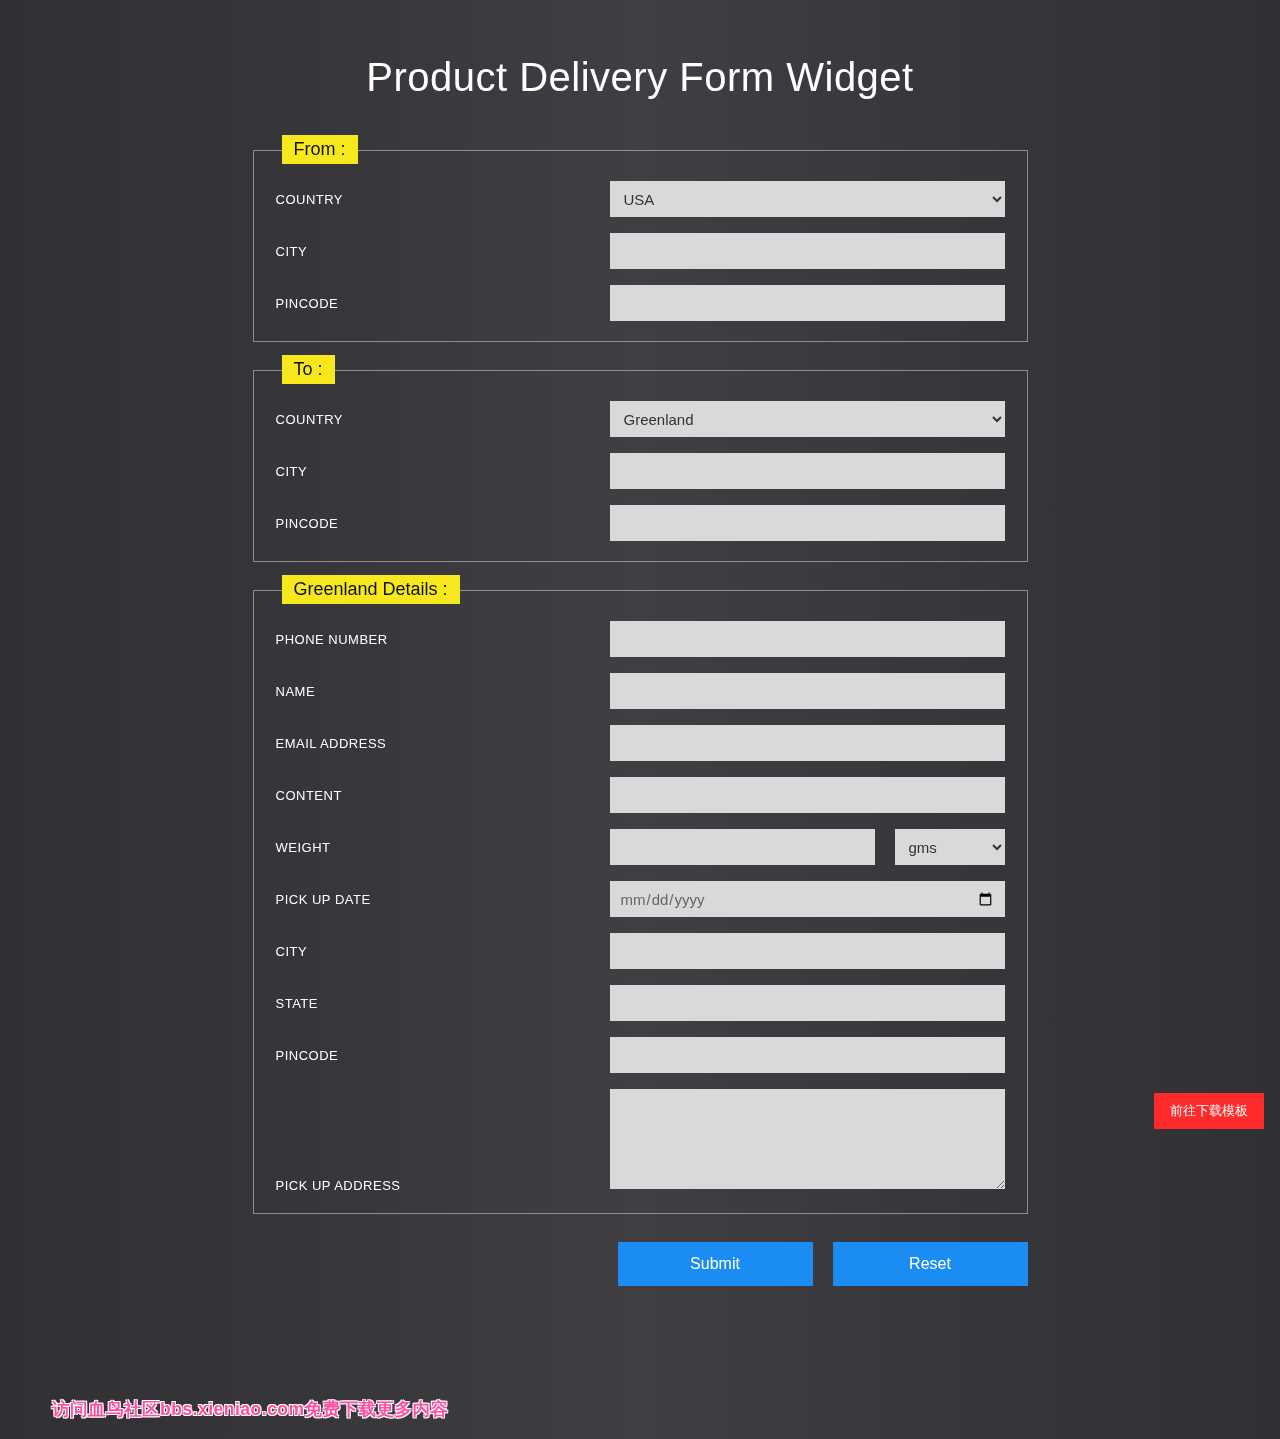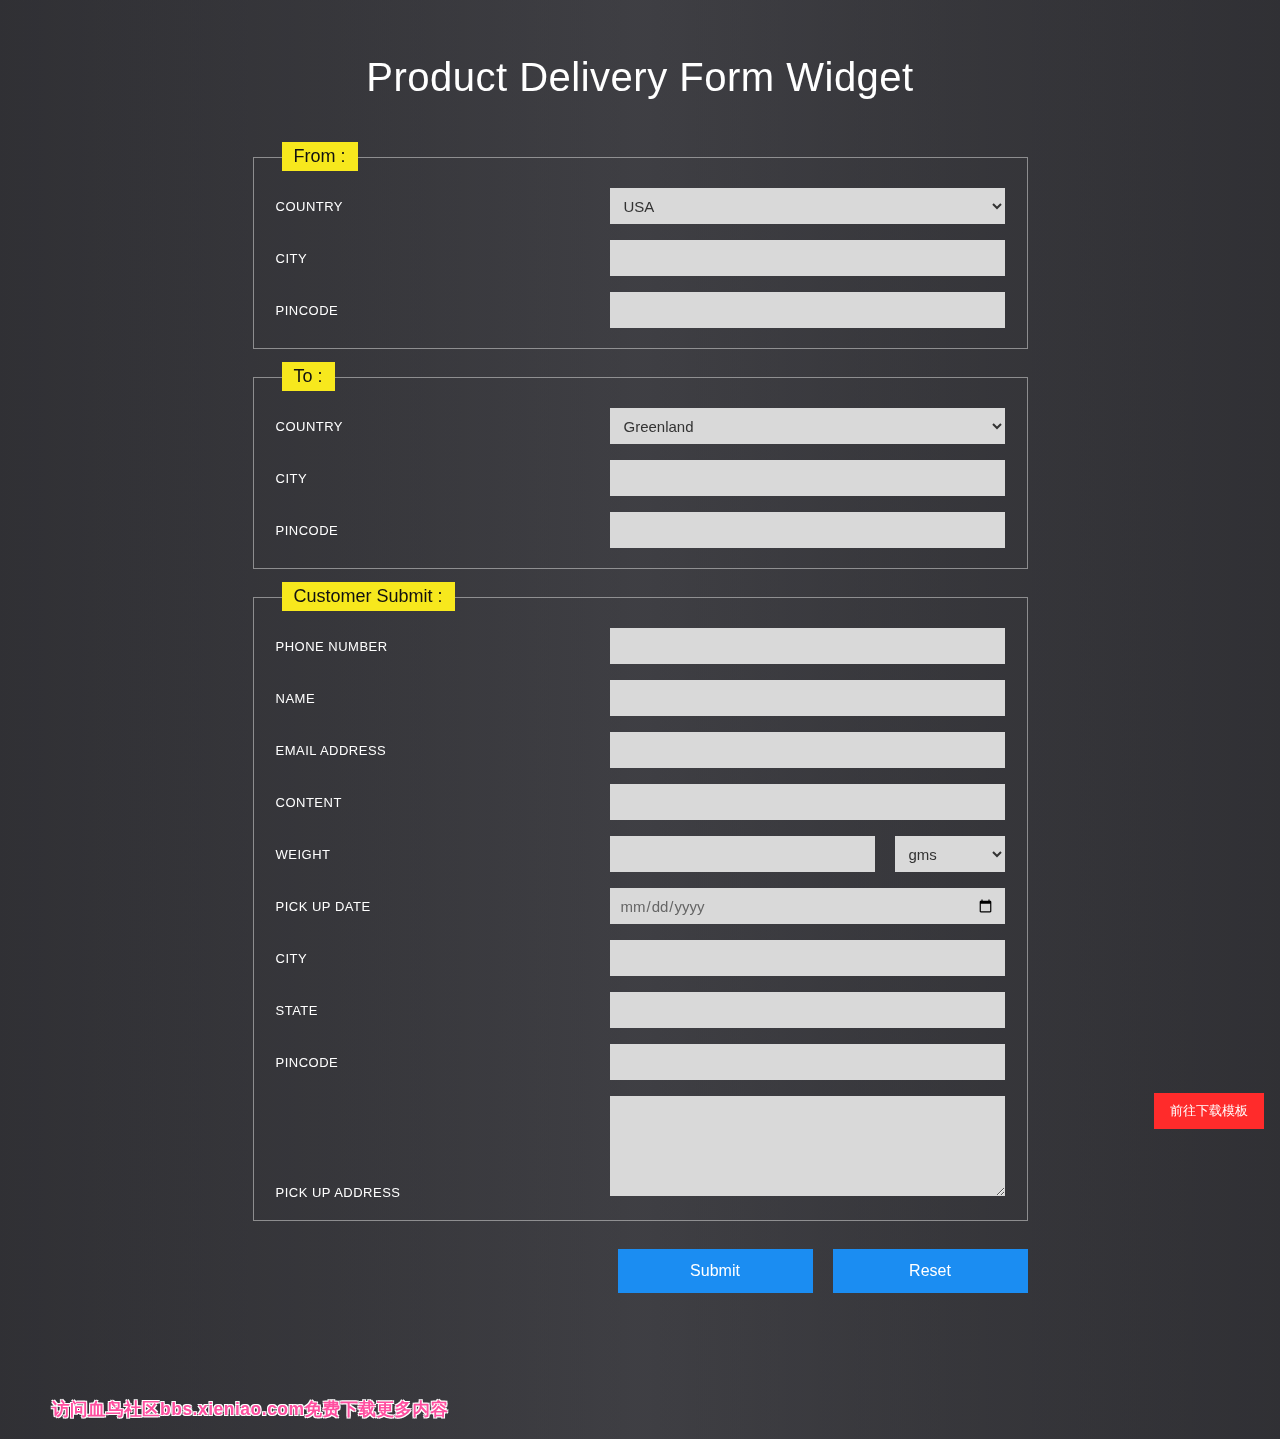--- a/index.html
+++ b/index.html
@@ -16,21 +16,21 @@
 .page-title {
   text-align: center;
   font-size: 40px;
   font-weight: 400;
   padding-top: 55px;
   padding-bottom: 45px;
   letter-spacing: 0.5px;
 }
 .form-wrap {
   width: 775px;
-  margin: 12px auto;
+  margin: 5px auto;
 }
 .fieldset {
   border: 1px solid rgba(200,200,200,0.6);
   position: relative;
   margin-bottom: 28px;
   padding: 30px 22px 20px 22px;
 }
 .legend {
   position: absolute;
   top: -16px;
@@ -167,21 +167,21 @@
       <div class="label">CITY</div>
       <div class="control"><input type="text" style=""></div>
     </div>
     <div class="row">
       <div class="label">PINCODE</div>
       <div class="control"><input type="text" style=""></div>
     </div>
   </div>
 
   <div class="fieldset">
-    <div class="legend">Customer Submit :</div>
+    <div class="legend">Greenland Details :</div>
     <div class="row">
       <div class="label">PHONE NUMBER</div>
       <div class="control"><input type="text" style=""></div>
     </div>
     <div class="row">
       <div class="label">NAME</div>
       <div class="control"><input type="text" style=""></div>
     </div>
     <div class="row">
       <div class="label">EMAIL ADDRESS</div>

